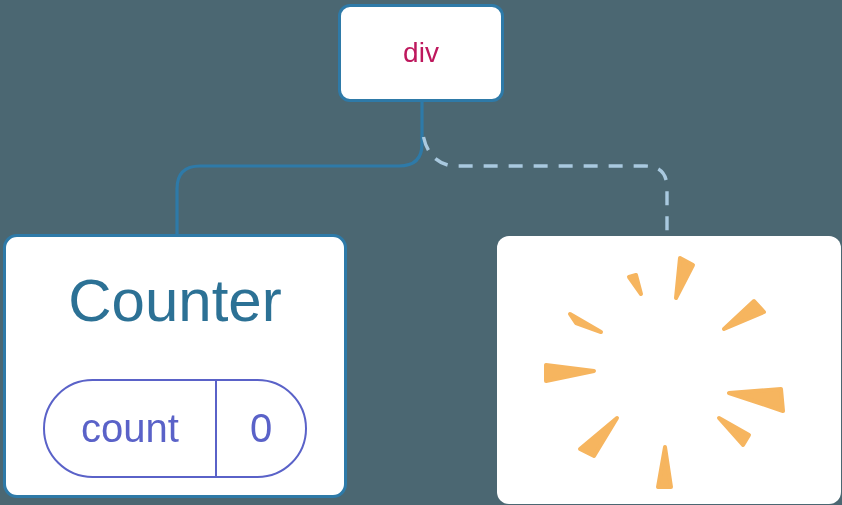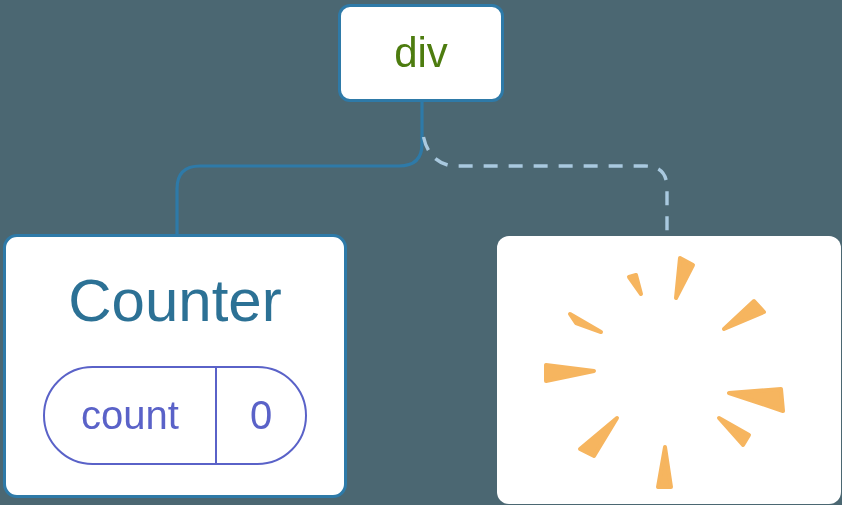--- a/index.html
+++ b/index.html
@@ -25,41 +25,41 @@
     box-sizing: border-box;
   }
   .root-node {
     left: 338px; top: 4px;
     width: 166px; height: 98px;
     border: 3px solid #2E7AA8;
     border-radius: 12px;
     display: flex; align-items: center; justify-content: center;
   }
   .root-label {
-    font-size: 42px;
+    font-size: 28px;
     font-weight: 500;
-    color: #4d7c0f;
+    color: #be185d;
     line-height: 1;
   }
   .counter-node {
     left: 3px; top: 234px;
     width: 344px; height: 264px;
     border: 3px solid #2E7AA8;
     border-radius: 14px;
     display: flex; flex-direction: column; align-items: center;
   }
   .counter-title {
     margin-top: 34px;
     font-size: 60px;
     font-weight: 500;
     color: #2C7195;
     line-height: 1;
   }
   .state-pill {
-    margin-top: 35px;
+    margin-top: 48px;
     width: 264px; height: 99px;
     border: 2.5px solid #5A62C8;
     border-radius: 50px;
     box-sizing: border-box;
     display: flex;
     overflow: hidden;
     color: #5A62C8;
     font-size: 40px;
   }
   .pill-key-cell {

